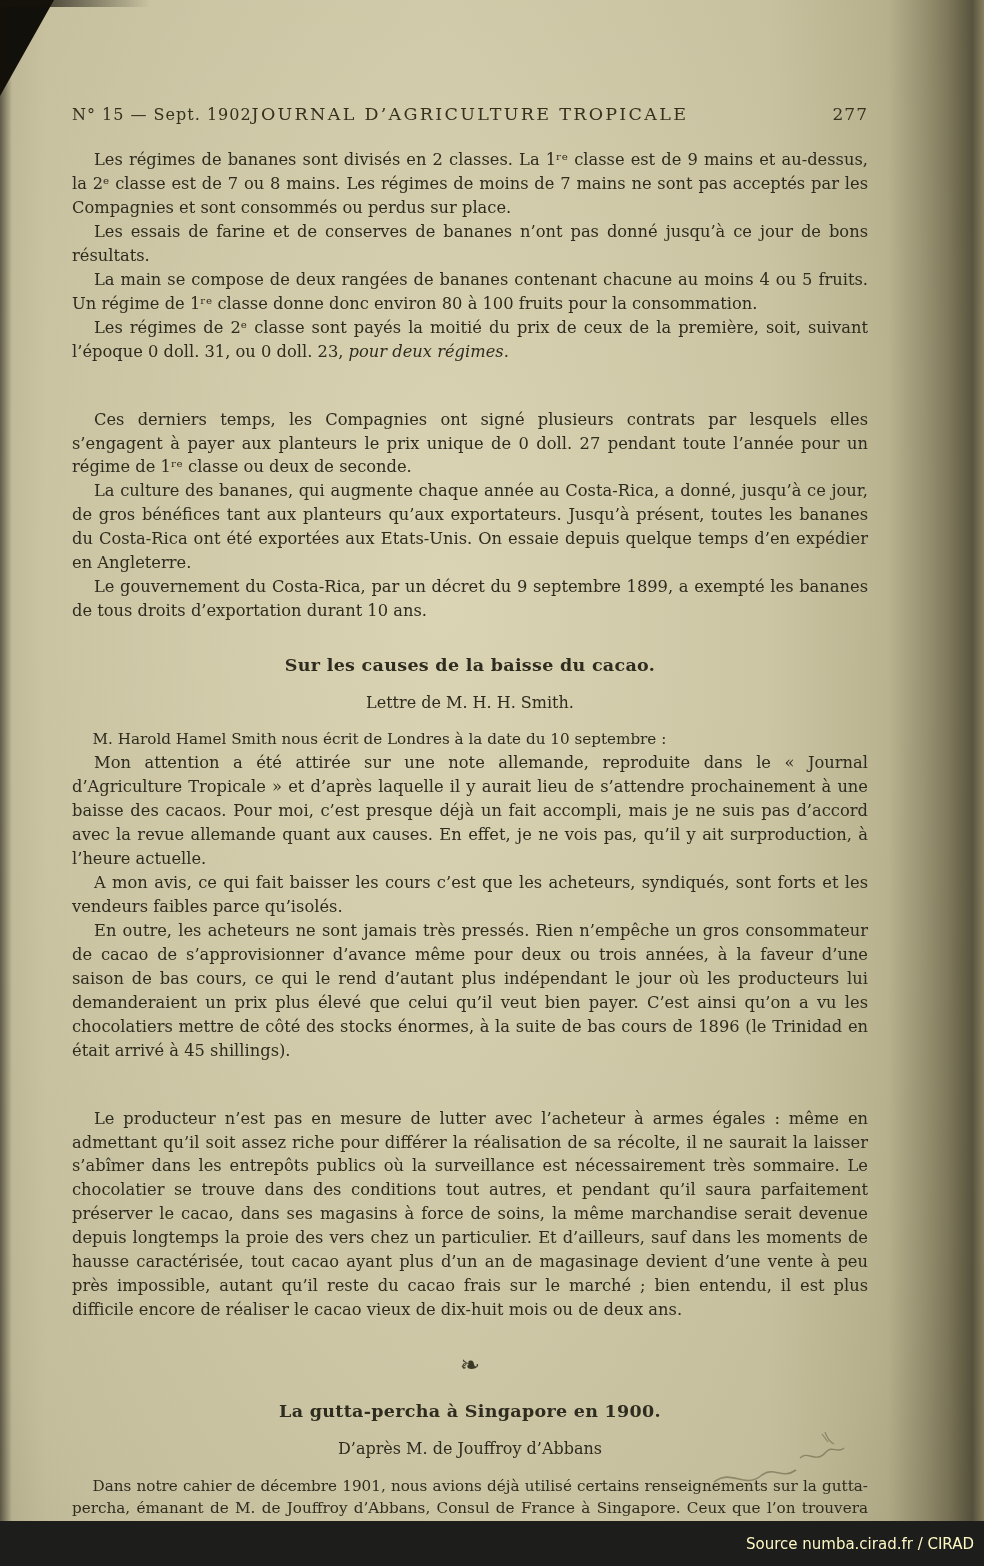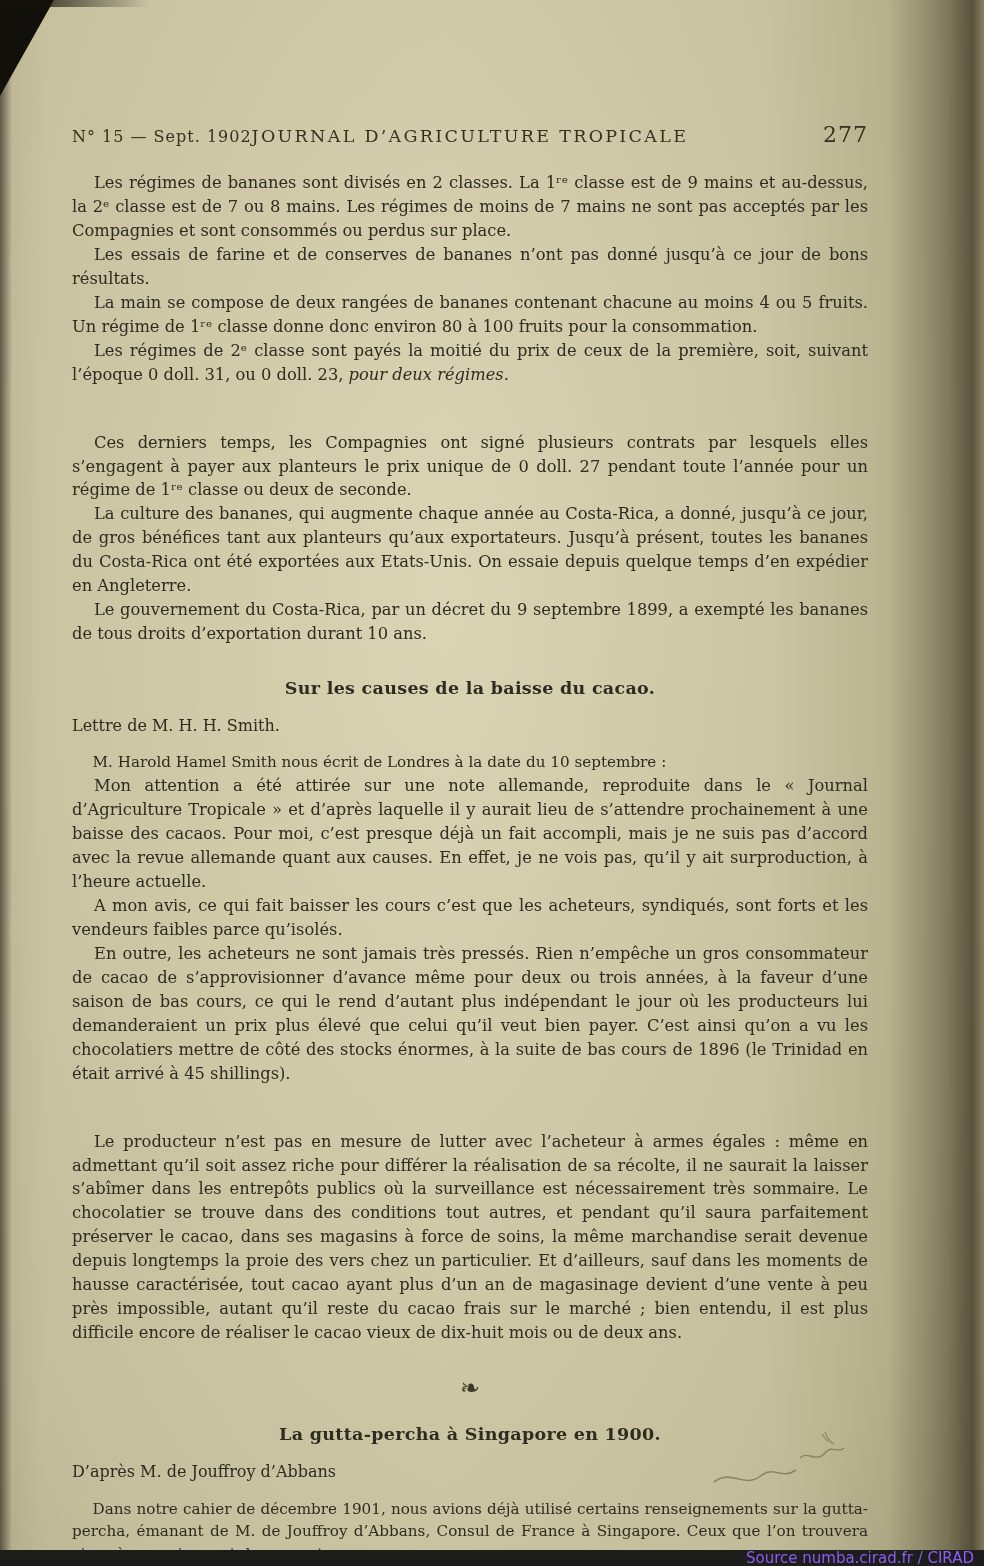--- a/index.html
+++ b/index.html
@@ -49,51 +49,51 @@
   .masthead {
     display:flex; align-items:baseline;
     font-size:16px; color:#35311f;
     white-space:nowrap;
   }
   .issue { letter-spacing:1px; }
   .journal-title {
     margin-left:0; letter-spacing:2.3px; font-size:17.5px;
   }
   .spacer { flex:1; }
-  .pageno { font-size:22px; letter-spacing:1px;margin-top:18px; }
+  .pageno { font-size:17px; letter-spacing:1px; }
   .cols { display:flex; gap:44px; margin-top:24px;flex-direction:column; }
   .col { flex:1; text-align:justify; font-size:16.3px; line-height:1.47; }
   .para { text-indent:1.35em; }
   .small { font-size:15.2px; line-height:1.5; }
   em { font-style:italic; }
   .divers {
     text-align:center; font-weight:bold; font-size:30px;
     letter-spacing:0.5px; margin:44px 0 30px; color:#2c291b;
   }
   .art-title {
     text-align:center; font-weight:bold; font-size:17.5px;
     margin:6px 0 12px; letter-spacing:0.3px;
   }
   .art-sub {
-    text-align:left; font-size:16px; margin-bottom:14px;
+    text-align:center; font-size:16px; margin-bottom:14px;
   }
   .ornament {
     text-align:center; font-size:24px; margin:26px 0 16px;
     font-family:"DejaVu Sans", sans-serif; color:#3c3826;
   }
   .handwriting {
     position:absolute; right:130px; bottom:56px; opacity:0.65;
   }
   .source-bar {
-    position:absolute; left:0; bottom:0; width:100%; height:16px;
+    position:absolute; left:0; bottom:0; width:100%; height:45px;
     background:#1d1d1b;
     display:flex; align-items:center; justify-content:flex-end;
     padding-right:10px;
     font-family:"DejaVu Sans", sans-serif;
-    font-size:15px; color:#8b5cf6;
+    font-size:15px; color:#fef9c3;
   }
 </style>
 </head>
 <body>
 
 <div class="page">
   <div class="vignette"></div>
   <div class="corner"></div>
   <div class="top-edge"></div>
   <div class="left-shadow"></div>

